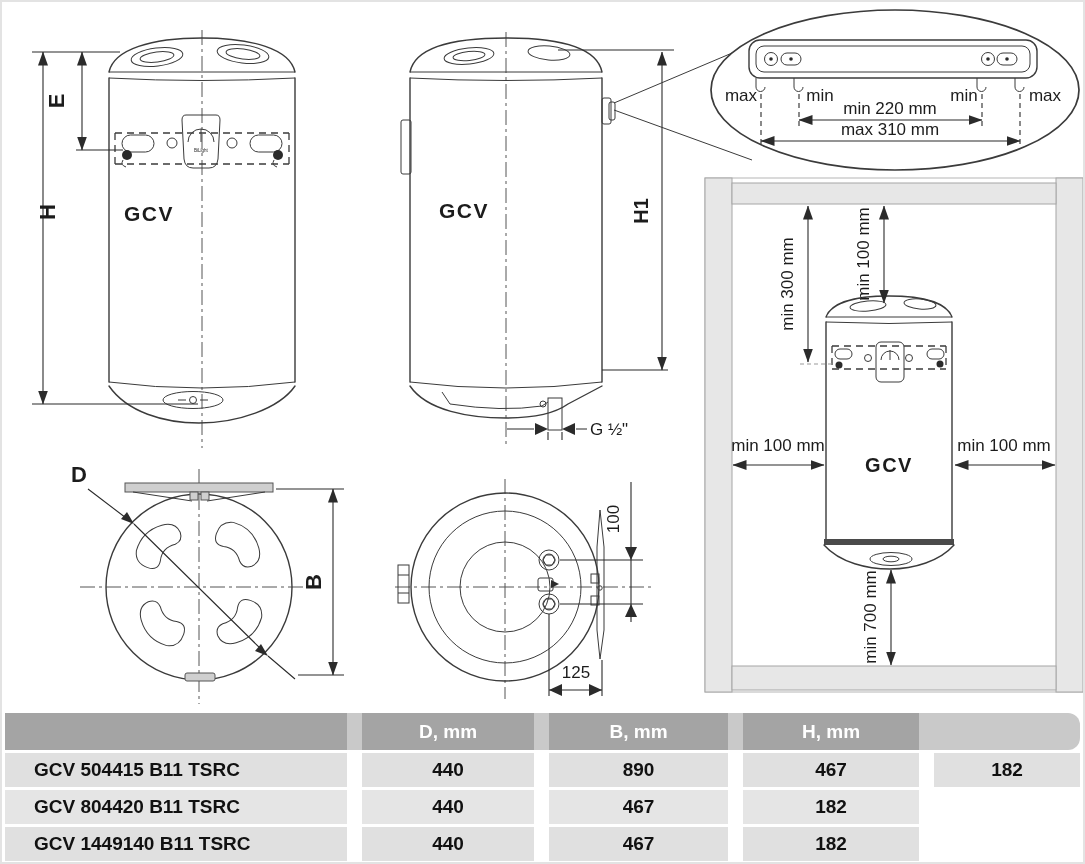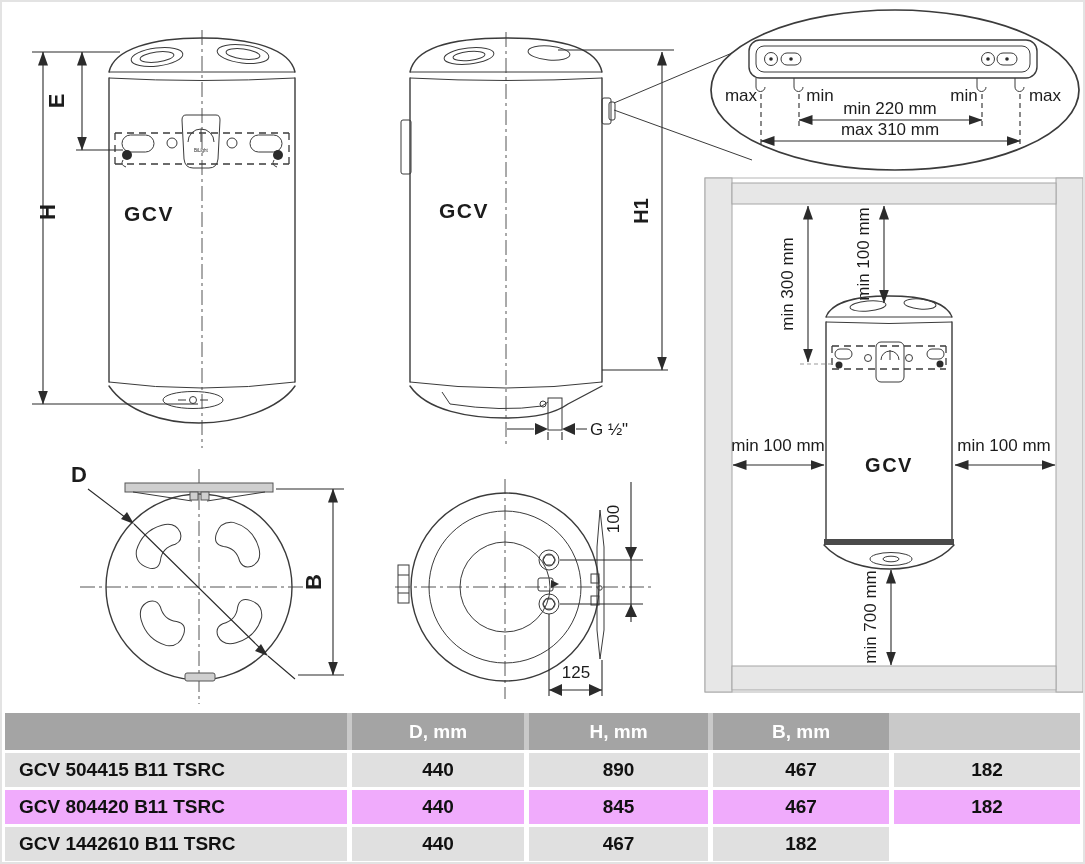--- a/index.html
+++ b/index.html
@@ -14,30 +14,30 @@
   .dim{fill:none;stroke:#2b2b2b;stroke-width:1.1;}
   .arr{fill:#2b2b2b;stroke:none;}
   .dot{fill:#2b2b2b;stroke:none;}
   .txt{font-size:17px;}
   .big{font-size:22px;font-weight:600;}
   .gcv{font-size:21px;font-weight:700;letter-spacing:1.5px;}
   .wall{fill:#e7e7e7;stroke:#a6a6a6;stroke-width:1;}
   .gray{fill:#cfcfcf;stroke:#555;stroke-width:1;}
   
   .tbl{position:absolute;left:3px;right:3px;top:711px;}
-  .grid{display:grid;grid-template-columns:342px 172px 179px 176px 1fr;gap:5px;}
+  .grid{display:grid;grid-template-columns:342px 172px 179px 176px 1fr;gap:15px;border-radius:12px;}
   .thead{background:#c9c9c9;}
   .trow{background:#fff;margin-top:3px;}
   .hc{background:#a4a4a4;color:#fff;font-weight:700;font-size:19px;height:37px;
       display:flex;align-items:center;justify-content:center;}
   .cell{font-size:19px;font-weight:700;color:#111;height:34px;display:flex;align-items:center;}
-  .model{justify-content:flex-start;padding-left:14px;}
+  .model{justify-content:flex-start;padding-left:29px;}
   .val{justify-content:center;}
   .r-dark{background:#e0e0e0;}
-  .r-light{background:#f0abfc;}
+  .r-light{background:#e5e5e5;}
 </style>
 </head>
 <body>
 
 <div id="canvas">
 
 <svg width="1085" height="710" viewBox="0 0 1085 710">
   <defs>
     <marker id="arrM" viewBox="0 0 14 10" refX="13.5" refY="5" markerWidth="14" markerHeight="10" orient="auto-start-reverse" markerUnits="userSpaceOnUse">
       <path d="M0,0 L14,5 L0,10 Z" fill="#2b2b2b"></path>
@@ -236,38 +236,37 @@
     <polygon class="arr" points="600,688 587,682 587,694"></polygon>
     <text class="txt" text-anchor="middle" x="574" y="676">125</text>
   </g>
 </svg>
 
 
 <div class="tbl">
   <div class="grid thead">
     <div class="hc"></div>
     <div class="hc">D, mm</div>
+    <div class="hc">B, mm</div>
     <div class="hc">H, mm</div>
-    <div class="hc">B, mm</div>
   </div>
   <div class="grid trow">
     <div class="cell model r-dark">GCV 504415 B11 TSRC</div>
     <div class="cell val r-dark">440</div>
     <div class="cell val r-dark">890</div>
     <div class="cell val r-dark">467</div>
     <div class="cell val r-dark">182</div>
   </div>
   <div class="grid trow">
     <div class="cell model r-light">GCV 804420 B11 TSRC</div>
     <div class="cell val r-light">440</div>
-    <div class="cell val r-light">845</div>
     <div class="cell val r-light">467</div>
     <div class="cell val r-light">182</div>
   </div>
   <div class="grid trow">
-    <div class="cell model r-dark">GCV 1442610 B11 TSRC</div>
+    <div class="cell model r-dark">GCV 1449140 B11 TSRC</div>
     <div class="cell val r-dark">440</div>
     <div class="cell val r-dark">467</div>
     <div class="cell val r-dark">182</div>
   </div>
 </div>
 
 </div>
 
 </body></html>

